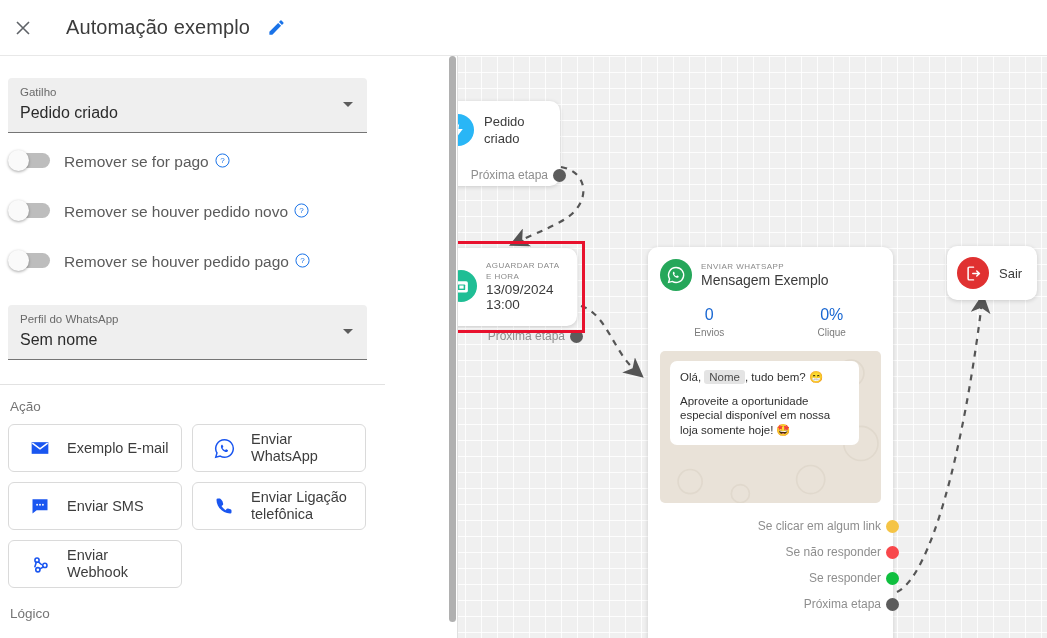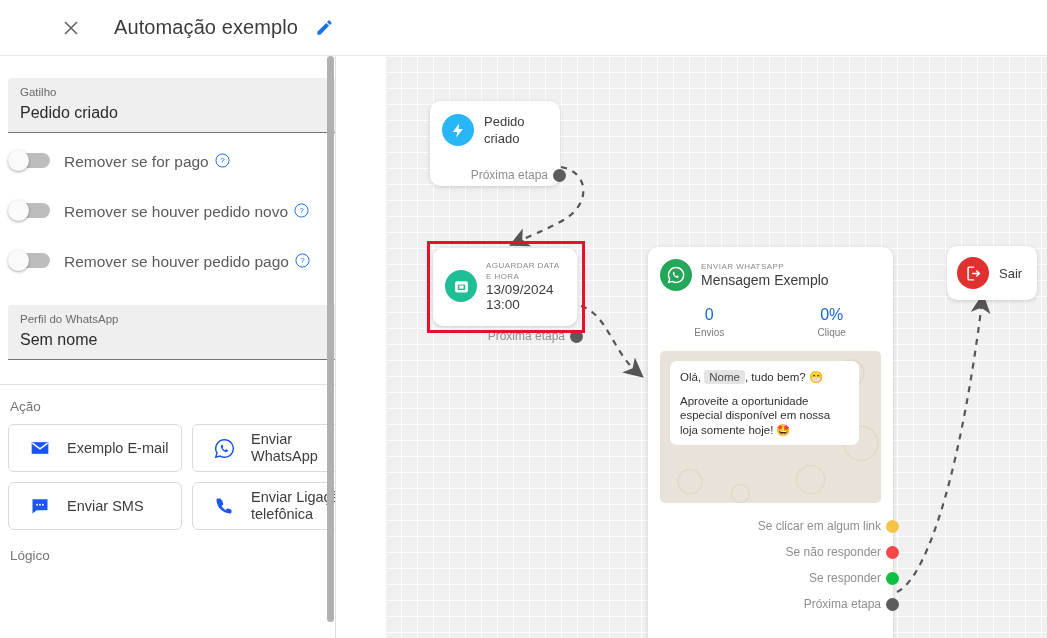--- a/index.html
+++ b/index.html
@@ -7,40 +7,40 @@
     width: 1047px; height: 638px;
     font-family: "Liberation Sans", sans-serif;
     background: #ffffff; overflow: hidden;
   }
   #app { position: relative; width: 1047px; height: 638px; }
 
   
   .header {
     position: absolute; left: 0; top: 0; width: 1047px; height: 56px;
     background: #fff; display: flex; align-items: center;
-    border-bottom: 1px solid #e8e8e8; z-index: 20; padding-left: 48px;
+    border-bottom: 1px solid #e8e8e8; z-index: 20;
   }
   .close-btn {
     width: 34px; height: 34px; margin-left: 6px;
     display: flex; align-items: center; justify-content: center;
     border-radius: 50%; cursor: pointer;
   }
   .hdr-title {
     font-size: 20px; color: #3c3c3c; margin-left: 26px;
     letter-spacing: .1px; white-space: nowrap;
   }
   .edit-btn {
     width: 28px; height: 28px; margin-left: 12px;
     display: flex; align-items: center; justify-content: center;
     cursor: pointer; border-radius: 50%;
   }
 
   
   .sidebar {
-    position: absolute; left: 0; top: 56px; width: 336px; height: 582px;
+    position: absolute; left: 0; top: 56px; width: 458px; height: 582px;
     background: #fff; overflow: hidden; z-index: 10;
     border-right: 1px solid #e0e0e0;
   }
   .sb-inner { position: relative; width: 385px; padding: 0; }
   .sb-scrollbar {
     position: absolute; right: 1px; top: 0px; width: 7px; height: 566px;
     background: #b0b0b0; border-radius: 4px; z-index: 12;
   }
 
   .field {
@@ -290,20 +290,31 @@
 
         <div class="act-btn">
           <span class="act-icon">
             <svg width="20" height="20" viewBox="0 0 24 24">
               <path d="M6.6 3h-2A1.6 1.6 0 0 0 3 4.7C3 13.1 10.9 21 19.3 21a1.6 1.6 0 0 0 1.7-1.6v-2c0-.8-.5-1.4-1.2-1.6l-3-.8c-.7-.2-1.4.1-1.8.7l-.9 1.3a14 14 0 0 1-5.1-5.1l1.3-.9c.6-.4.9-1.1.7-1.8l-.8-3C8.1 3.5 7.4 3 6.6 3z" fill="#1a56f0"></path>
             </svg>
           </span>
           <span class="act-label">Enviar Ligação telefônica</span>
         </div>
 
+        <div class="act-btn">
+          <span class="act-icon">
+            <svg width="21" height="21" viewBox="0 0 24 24" fill="none" stroke="#1a56f0" stroke-width="1.8" stroke-linecap="round">
+              <circle cx="8" cy="7" r="2.4"></circle>
+              <circle cx="17" cy="13" r="2.4"></circle>
+              <circle cx="9" cy="18" r="2.4"></circle>
+              <path d="M9.6 9 13 12M15.2 14.8 11.3 17M7.2 9.4 5.6 14.6"></path>
+            </svg>
+          </span>
+          <span class="act-label">Enviar Webhook</span>
+        </div>
 
       </div>
 
       <div class="section-label" style="margin-top:18px">Lógico</div>
     </div>
   </div>
 
   <div class="canvas">
 
     <svg class="edges">

